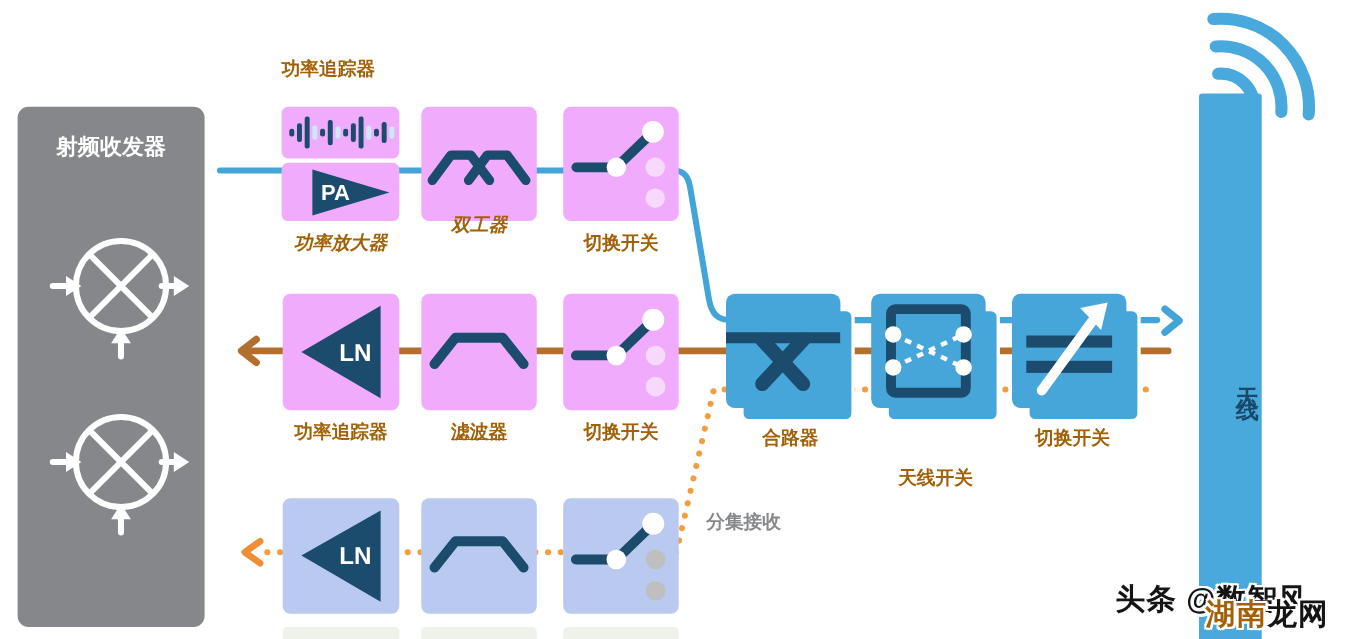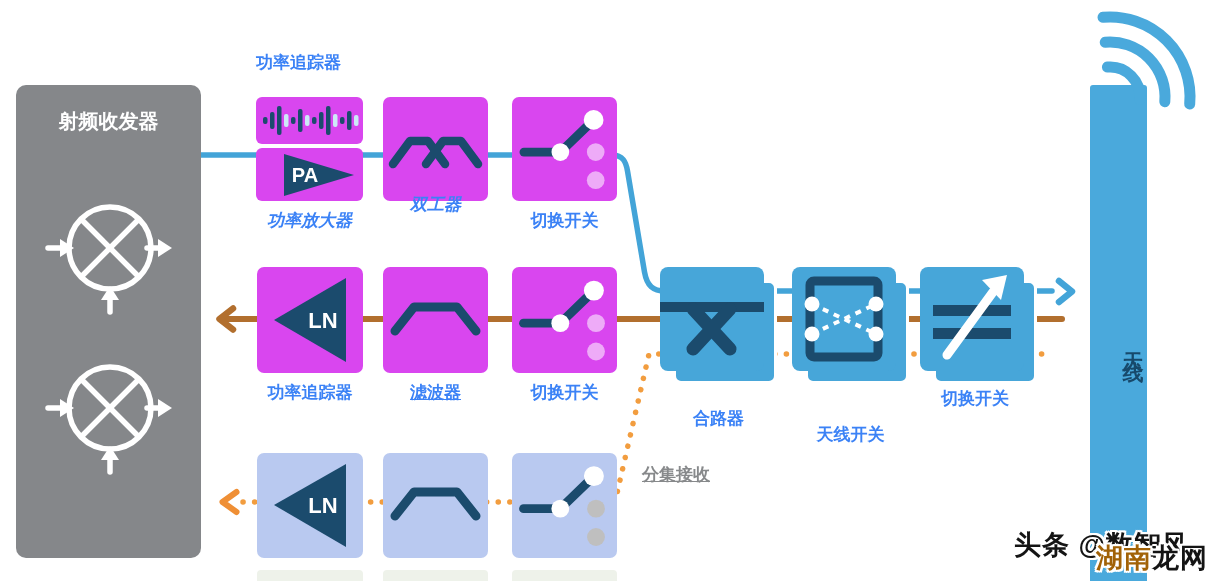--- a/index.html
+++ b/index.html
@@ -1,38 +1,38 @@
 <!DOCTYPE html>
 <html><head>
 <meta charset="utf-8">
 <style>
   html,body{margin:0;padding:0;background:#fff;}
   #canvas{
     position:relative;width:1231px;height:581px;background:#ffffff;
     overflow:hidden;font-family:"Liberation Sans","DejaVu Sans",sans-serif;
   }
   .abs{position:absolute;}
-  .box{position:absolute;background:#d946ef;border-radius:7px;z-index:2;}
+  .box{position:absolute;background:#f0abfc;border-radius:7px;z-index:2;}
   .lightbox{background:#b9c9f0;}
   .lbl{
-    position:absolute;z-index:3;font-weight:bold;font-size:17px;color:#3b82f6;
+    position:absolute;z-index:3;font-weight:bold;font-size:17px;color:#a16207;
     text-align:center;white-space:nowrap;line-height:22px;
   }
   .stack{position:absolute;z-index:2;}
   .stack .shadow{
     position:absolute;left:13px;top:13px;width:104px;height:104px;
     background:#47a6d9;border:3px solid #ffffff;border-radius:8px;box-sizing:border-box;
   }
   .stack .main{
     position:absolute;left:0;top:0;width:104px;height:104px;
     background:#47a6d9;border-radius:8px;
   }
   #gray-box{
-    position:absolute;left:16px;top:85px;width:170px;height:473px;
-    background:#85878a;border-radius:10px;z-index:2;padding-left:15px;
+    position:absolute;left:16px;top:97px;width:170px;height:473px;
+    background:#85878a;border-radius:10px;z-index:2;
   }
   #gray-box .title{
     position:absolute;top:23px;left:0;width:100%;text-align:center;
     color:#ffffff;font-weight:bold;font-size:20px;
   }
   #antenna-bar{
     position:absolute;left:1090px;top:85px;width:57px;height:496px;
     background:#4aa9dc;border-radius:3px 3px 0 0;z-index:2;
   }
   #antenna-label{
@@ -207,21 +207,21 @@
     <div class="main">
       <svg width="104" height="104" viewBox="0 0 104 104">
         <rect x="13" y="38" width="78" height="11" fill="#1b4b6d"></rect>
         <rect x="13" y="61" width="78" height="11" fill="#1b4b6d"></rect>
         <line x1="27" y1="88" x2="73" y2="25" stroke="#ffffff" stroke-width="9" stroke-linecap="round"></line>
         <polygon points="62,13 87,8 81,33" fill="#ffffff"></polygon>
       </svg>
     </div>
   </div>
 
-  <div class="lbl" style="left:660px;top:388px;width:117px;margin-top:20px;">合路器</div>
+  <div class="lbl" style="left:660px;top:388px;width:117px;">合路器</div>
   <div class="lbl" style="left:792px;top:388px;width:117px;margin-top:36px;">天线开关</div>
   <div class="lbl" style="left:910px;top:388px;width:130px;">切换开关</div>
 
   <div class="box lightbox" style="left:257px;top:453px;width:106px;height:105px;">
     <svg width="106" height="105" viewBox="0 0 106 105">
       <polygon points="89,11 89,94 17,52" fill="#1b4b6d"></polygon>
       <text x="66" y="60" text-anchor="middle" font-family="Liberation Sans, DejaVu Sans, sans-serif" font-size="22" font-weight="bold" fill="#ffffff">LN</text>
     </svg>
   </div>
 
@@ -235,21 +235,21 @@
     <svg width="105" height="105" viewBox="0 0 100 100">
       <line x1="11" y1="53" x2="46" y2="53" stroke="#1b4b6d" stroke-width="8.5" stroke-linecap="round"></line>
       <line x1="46" y1="53" x2="75" y2="25" stroke="#1b4b6d" stroke-width="8.5" stroke-linecap="round"></line>
       <circle cx="46" cy="53" r="8.5" fill="#ffffff"></circle>
       <circle cx="78" cy="22" r="9.5" fill="#ffffff"></circle>
       <circle cx="80" cy="53" r="8.5" fill="#bfbfbf"></circle>
       <circle cx="80" cy="80" r="8.5" fill="#bfbfbf"></circle>
     </svg>
   </div>
 
-  <div class="lbl" style="left:642px;top:464px;color:#87898b;text-align:center;text-decoration:underline;">分集接收</div>
+  <div class="lbl" style="left:642px;top:464px;color:#87898b;text-align:center;">分集接收</div>
 
   <div class="ghost" style="left:257px;top:570px;width:106px;"></div>
   <div class="ghost" style="left:383px;top:570px;width:105px;"></div>
   <div class="ghost" style="left:512px;top:570px;width:105px;"></div>
 
   <div id="antenna-bar">
     <div id="antenna-label">天线</div>
   </div>
 
   <svg class="abs" style="left:1093px;top:2px;z-index:3;" width="135" height="115" viewBox="0 0 135 115">

